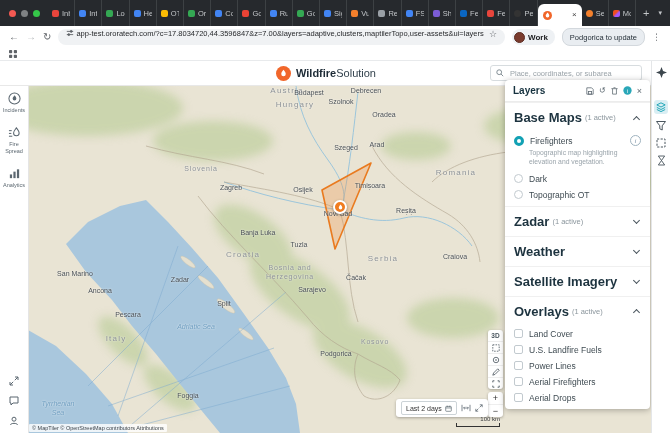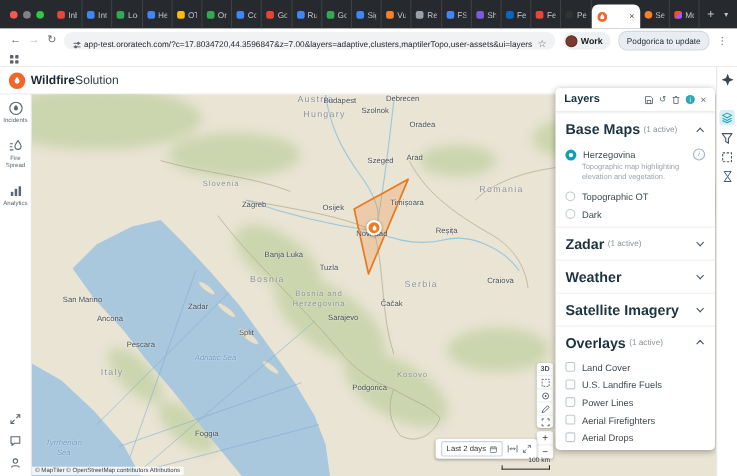--- a/index.html
+++ b/index.html
@@ -13,32 +13,32 @@
   .tab{display:flex;align-items:center;gap:3px;padding:0 4px;flex:1 1 27px;min-width:0;height:100%;border-right:1px solid #3d4144;}
   .fav{width:7px;height:7px;border-radius:2px;flex:none;}
   .tlabel{font-size:7.5px;color:#c3c6c9;white-space:nowrap;overflow:hidden;}
   .tab.active{background:#fff;border-radius:6px 6px 0 0;flex:0 0 34px;height:22px;margin-top:4px;border-right:none;justify-content:space-between;padding:0 5px;}
   .tclose{font-size:8px;color:#444;line-height:1;}
   .newtab{color:#c3c6c9;font-size:11px;padding:0 7px;flex:none;}
   .strip-chev{color:#c3c6c9;font-size:7px;padding:0 8px 0 2px;flex:none;}
   .toolbar{position:absolute;top:26px;left:0;right:0;height:22px;background:#fff;display:flex;align-items:center;gap:7px;padding:0 9px;box-sizing:border-box;}
   .navic{font-size:10px;color:#5f6368;line-height:1;}
   .navic.dim{color:#b5b8bb;}
-  .omni{flex:1;min-width:0;height:16px;background:#f0f2f4;border-radius:8px;display:flex;align-items:flex-end;gap:2px;padding:0 8px;}
+  .omni{flex:1;min-width:0;height:16px;background:#f0f2f4;border-radius:8px;display:flex;align-items:flex-start;gap:2px;padding:0 8px;}
   .url{font-size:7.5px;color:#27292c;white-space:nowrap;overflow:hidden;flex:1;min-width:0;}
   .star{font-size:9px;color:#5f6368;}
   .chip{height:16px;background:#eef1f4;border-radius:8px;display:flex;align-items:center;gap:3px;padding:0 7px 0 2px;flex:none;}
   .avatar{width:11px;height:11px;border-radius:50%;background:#7a3b2e;border:1px solid #5c2c22;box-sizing:border-box;}
   .chiplabel{font-size:8px;color:#202124;font-weight:700;}
   .relaunch{height:16px;background:#e9edf1;border:1px solid #d3d8dd;border-radius:8px;font-size:7.5px;display:flex;align-items:center;padding:0 7px;color:#1f2a33;flex:none;}
   .dots{font-size:9px;color:#5f6368;}
   .bookmarksbar{position:absolute;top:48px;left:0;right:0;height:13px;background:#fff;border-bottom:1px solid #e8eaec;display:flex;align-items:center;justify-content:space-between;padding:0 9px;box-sizing:border-box;}
   .allbm{display:flex;gap:3px;align-items:center;font-size:7.5px;color:#3c4043;margin-top:46px;}
   
-  .appheader{position:absolute;top:61px;left:0;right:18px;height:25px;background:#fff;border-bottom:1px solid #e8e8e8;display:flex;align-items:center;padding:0 8px;box-sizing:border-box;z-index:5;}
+  .appheader{position:absolute;top:61px;left:0;right:18px;height:25px;background:#fff;border-bottom:1px solid #e8e8e8;display:flex;align-items:center;padding:0 8px;box-sizing:border-box;z-index:5;justify-content:center;}
   .logo{width:15px;height:15px;border-radius:50%;background:#f1662a;display:flex;align-items:center;justify-content:center;margin-right:5px;flex:none;}
   .brand{font-size:11px;color:#1d2b36;white-space:nowrap;}
   .brand .bd{font-weight:700;} .brand .lt{font-weight:400;color:#33424d;}
   .search{position:absolute;right:10px;top:4px;width:152px;height:16px;border:1px solid #d7dcdf;border-radius:3px;display:flex;align-items:center;gap:4px;padding:0 5px;background:#fff;box-sizing:border-box;}
   .search input{border:0;outline:0;flex:1;min-width:0;font-size:7.5px;color:#333;font-family:inherit;background:transparent;}
   .search input::placeholder{color:#9aa3a9;}
   .leftbar{position:absolute;top:86px;left:0;width:28px;bottom:0;background:#fff;border-right:1px solid #e5e5e5;z-index:4;}
   .navitem{display:flex;flex-direction:column;align-items:center;gap:2px;padding:6px 0;color:#5b6770;}
   .nlabel{font-size:5.5px;text-align:center;white-space:pre-line;line-height:1.25;color:#5b6770;}
   .leftbar-bottom{position:absolute;bottom:7px;left:0;right:0;display:flex;flex-direction:column;align-items:center;gap:10px;}
@@ -237,20 +237,27 @@
     </div>
   </div>
 
   <div class="appheader">
     <div class="logo">
       <svg class="sic" width="9" height="9" viewBox="0 0 12 12">
           <path d="M6 1 C7.4 3 9 4.2 9 6.6 A3 3 0 0 1 3 6.6 C3 4.4 4.6 3.2 6 1 Z" fill="#fff"></path>
         </svg>
     </div>
     <div class="brand"><span class="bd">Wildfire</span><span class="lt">Solution</span></div>
+    <div class="search">
+      <svg class="sic" width="8" height="8" viewBox="0 0 10 10">
+          <circle cx="4" cy="4" r="3" fill="none" stroke="#7e8a91" stroke-width="1.2"></circle>
+          <line x1="6.3" y1="6.3" x2="9" y2="9" stroke="#7e8a91" stroke-width="1.2"></line>
+        </svg>
+      <input placeholder="Place, coordinates, or subarea" style="">
+    </div>
   </div>
 
   <div class="leftbar">
     <div class="navitem">
       <svg class="sic" width="13" height="13" viewBox="0 0 14 14">
           <circle cx="7" cy="7" r="6" fill="none" stroke="#5b6770" stroke-width="1.1"></circle>
           <path d="M7 3.4 C7.9 4.7 9 5.5 9 7.1 A2 2 0 0 1 5 7.1 C5 5.6 6.1 4.8 7 3.4 Z" fill="#5b6770"></path>
         </svg>
       <span class="nlabel">Incidents</span>
     </div>
@@ -343,24 +350,24 @@
         <path d="M344,60 C360,92 392,112 420,128 C440,140 450,158 452,176"></path>
         <path d="M404,96 C420,80 448,70 480,66"></path>
         <path d="M330,268 C346,278 362,282 372,294 C366,310 350,318 336,310 C326,298 324,282 330,268"></path>
       </g>
       <polygon points="343,77 294,104 307,163" fill="rgba(242,140,56,.28)" stroke="#e97a1f" stroke-width="1.6" stroke-linejoin="round"></polygon>
     </svg>
 
     <span class="ml co" style="left:259px;top:4px">Austria</span>
     <span class="ml co" style="left:267px;top:18px">Hungary</span>
     <span class="ml co" style="left:428px;top:86px">Romania</span>
-    <span class="ml co" style="left:215px;top:168px">Bosnia</span>
+    <span class="ml co" style="left:215px;top:168px">Croatia</span>
     <span class="ml co" style="left:355px;top:172px">Serbia</span>
     <span class="ml cos" style="left:173px;top:82px">Slovenia</span>
-    <span class="ml co" style="left:74px;top:252px">Italy</span>
+    <span class="ml co" style="left:88px;top:252px">Italy</span>
     <span class="ml cos" style="left:347px;top:255px">Kosovo</span>
     <span class="ml cos two" style="left:262px;top:186px">Bosnia and
 Herzegovina</span>
     <span class="ml" style="left:281px;top:6px">Budapest</span>
     <span class="ml" style="left:338px;top:4px">Debrecen</span>
     <span class="ml" style="left:313px;top:15px">Szolnok</span>
     <span class="ml" style="left:356px;top:28px">Oradea</span>
     <span class="ml" style="left:349px;top:58px">Arad</span>
     <span class="ml" style="left:318px;top:61px">Szeged</span>
     <span class="ml" style="left:342px;top:99px">Timișoara</span>
@@ -489,31 +496,31 @@
     </div>
 
     <div class="sect">
       <span class="st">Base Maps</span>
       <span class="badge">(1 active)</span>
       <span class="chev up"></span>
     </div>
     <div class="grp">
       <div class="bm-row">
         <span class="radio on"></span>
-        <span class="bm-label">Herzegovina</span>
+        <span class="bm-label">Firefighters</span>
         <span class="info">i</span>
       </div>
       <div class="bm-desc">Topographic map highlighting elevation and vegetation.</div>
       <div class="bm-row">
           <span class="radio"></span>
-          <span class="bm-label">Topographic OT</span>
+          <span class="bm-label">Dark</span>
         </div>
       <div class="bm-row">
           <span class="radio"></span>
-          <span class="bm-label">Dark</span>
+          <span class="bm-label">Topographic OT</span>
         </div>
     </div>
 
     <div class="sect">
       <span class="st">Zadar</span>
       <span class="badge">(1 active)</span>
       <span class="chev down"></span>
     </div>
     <div class="sect">
       <span class="st">Weather</span>

